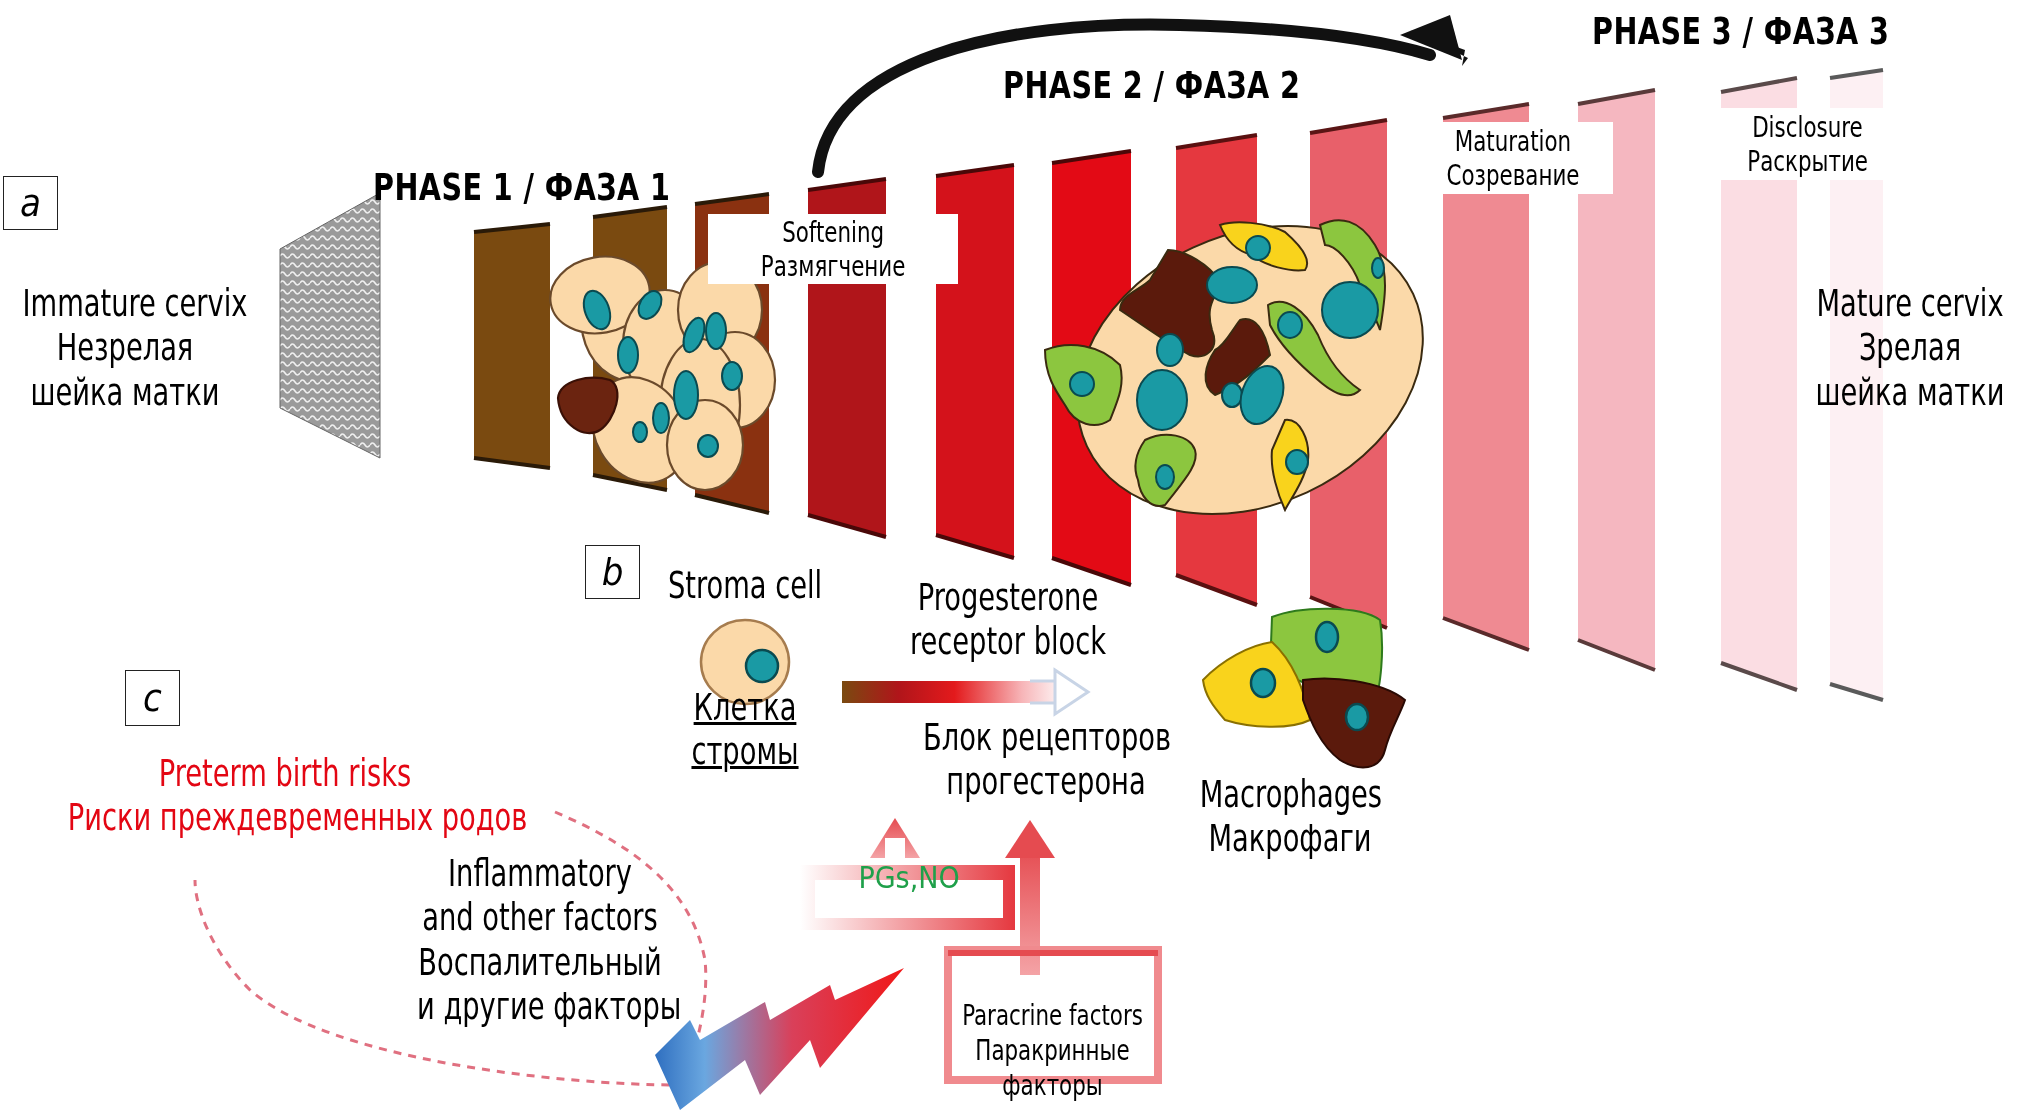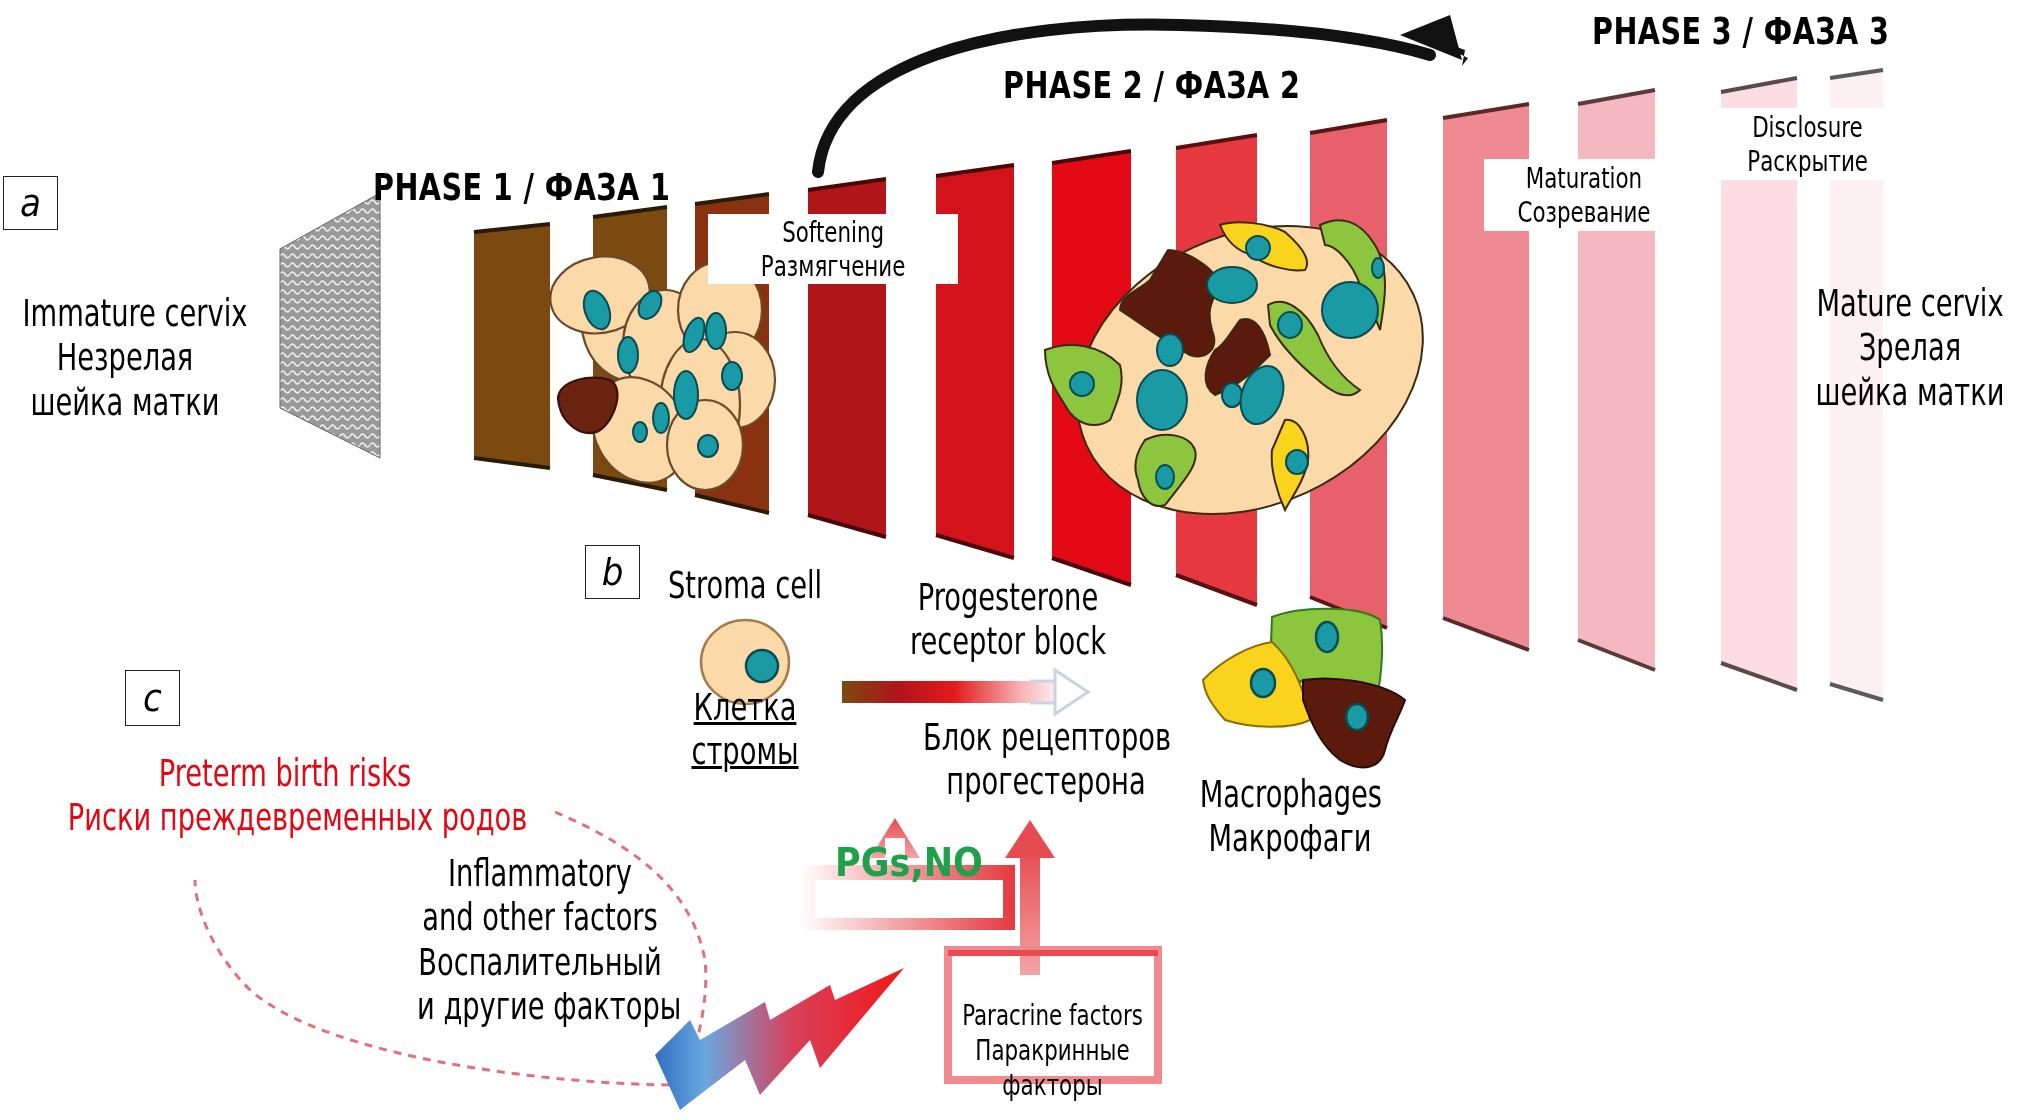--- a/index.html
+++ b/index.html
@@ -190,36 +190,36 @@
     <span>b</span>
   </div>
 <div class="lbl-box" style="left:125px;top:670px;width:53px;height:54px;">
     <span>c</span>
   </div>
 
 <div class="txt phase" style="left:373px;top:166px;">PHASE 1 / ФАЗА 1</div>
 <div class="txt phase" style="left:1003px;top:64px;">PHASE 2 / ФАЗА 2</div>
 <div class="txt phase" style="left:1592px;top:10px;">PHASE 3 / ФАЗА 3</div>
 
-<div class="txt" style="left:0px;top:282px;width:250px;margin-top:10px;">
+<div class="txt" style="left:0px;top:282px;width:250px;">
   <div class="big">Immature cervix</div>
   <div class="big">Незрелая</div>
   <div class="big">шейка матки</div>
 </div>
 <div class="txt" style="left:1790px;top:282px;width:240px;">
   <div class="big">Mature cervix</div>
   <div class="big">Зрелая</div>
   <div class="big">шейка матки</div>
 </div>
 
 <div class="white-tag" style="left:708px;top:214px;width:250px;height:70px;align-items:center;">
   <div class="mid">Softening</div>
   <div class="mid">Размягчение</div>
 </div>
-<div class="white-tag" style="left:1484px;top:122px;width:200px;height:72px;margin-top:37px;">
+<div class="white-tag" style="left:1413px;top:122px;width:200px;height:72px;">
   <div class="mid">Maturation</div>
   <div class="mid">Созревание</div>
 </div>
 <div class="white-tag" style="left:1720px;top:108px;width:175px;height:72px;text-align:right;">
   <div class="mid">Disclosure</div>
   <div class="mid">Раскрытие</div>
 </div>
 
 <div class="txt" style="left:645px;top:564px;width:200px;">
   <div class="big">Stroma cell</div>
@@ -244,18 +244,18 @@
 <div class="txt red" style="left:20px;top:752px;width:530px;">
   <div class="big">Preterm birth risks</div>
   <div class="big">Риски преждевременных родов</div>
 </div>
 <div class="txt" style="left:390px;top:852px;width:300px;">
   <div class="big">Inflammatory</div>
   <div class="big">and other factors</div>
   <div class="big">Воспалительный</div>
   <div class="big">и другие факторы</div>
 </div>
-<div class="txt" style="left:815px;top:840px;width:188px;color:#1fa04a;font-weight:bold;font-size:39px;">PGs,NO</div>
+<div class="txt" style="left:815px;top:860px;width:188px;color:#1fa04a;font-weight:normal;font-size:30px;">PGs,NO</div>
 <div class="txt" style="left:940px;top:998px;width:225px;">
   <div class="mid">Paracrine factors</div>
   <div class="mid">Паракринные</div>
   <div class="mid">факторы</div>
 </div>
 
 </body></html>

